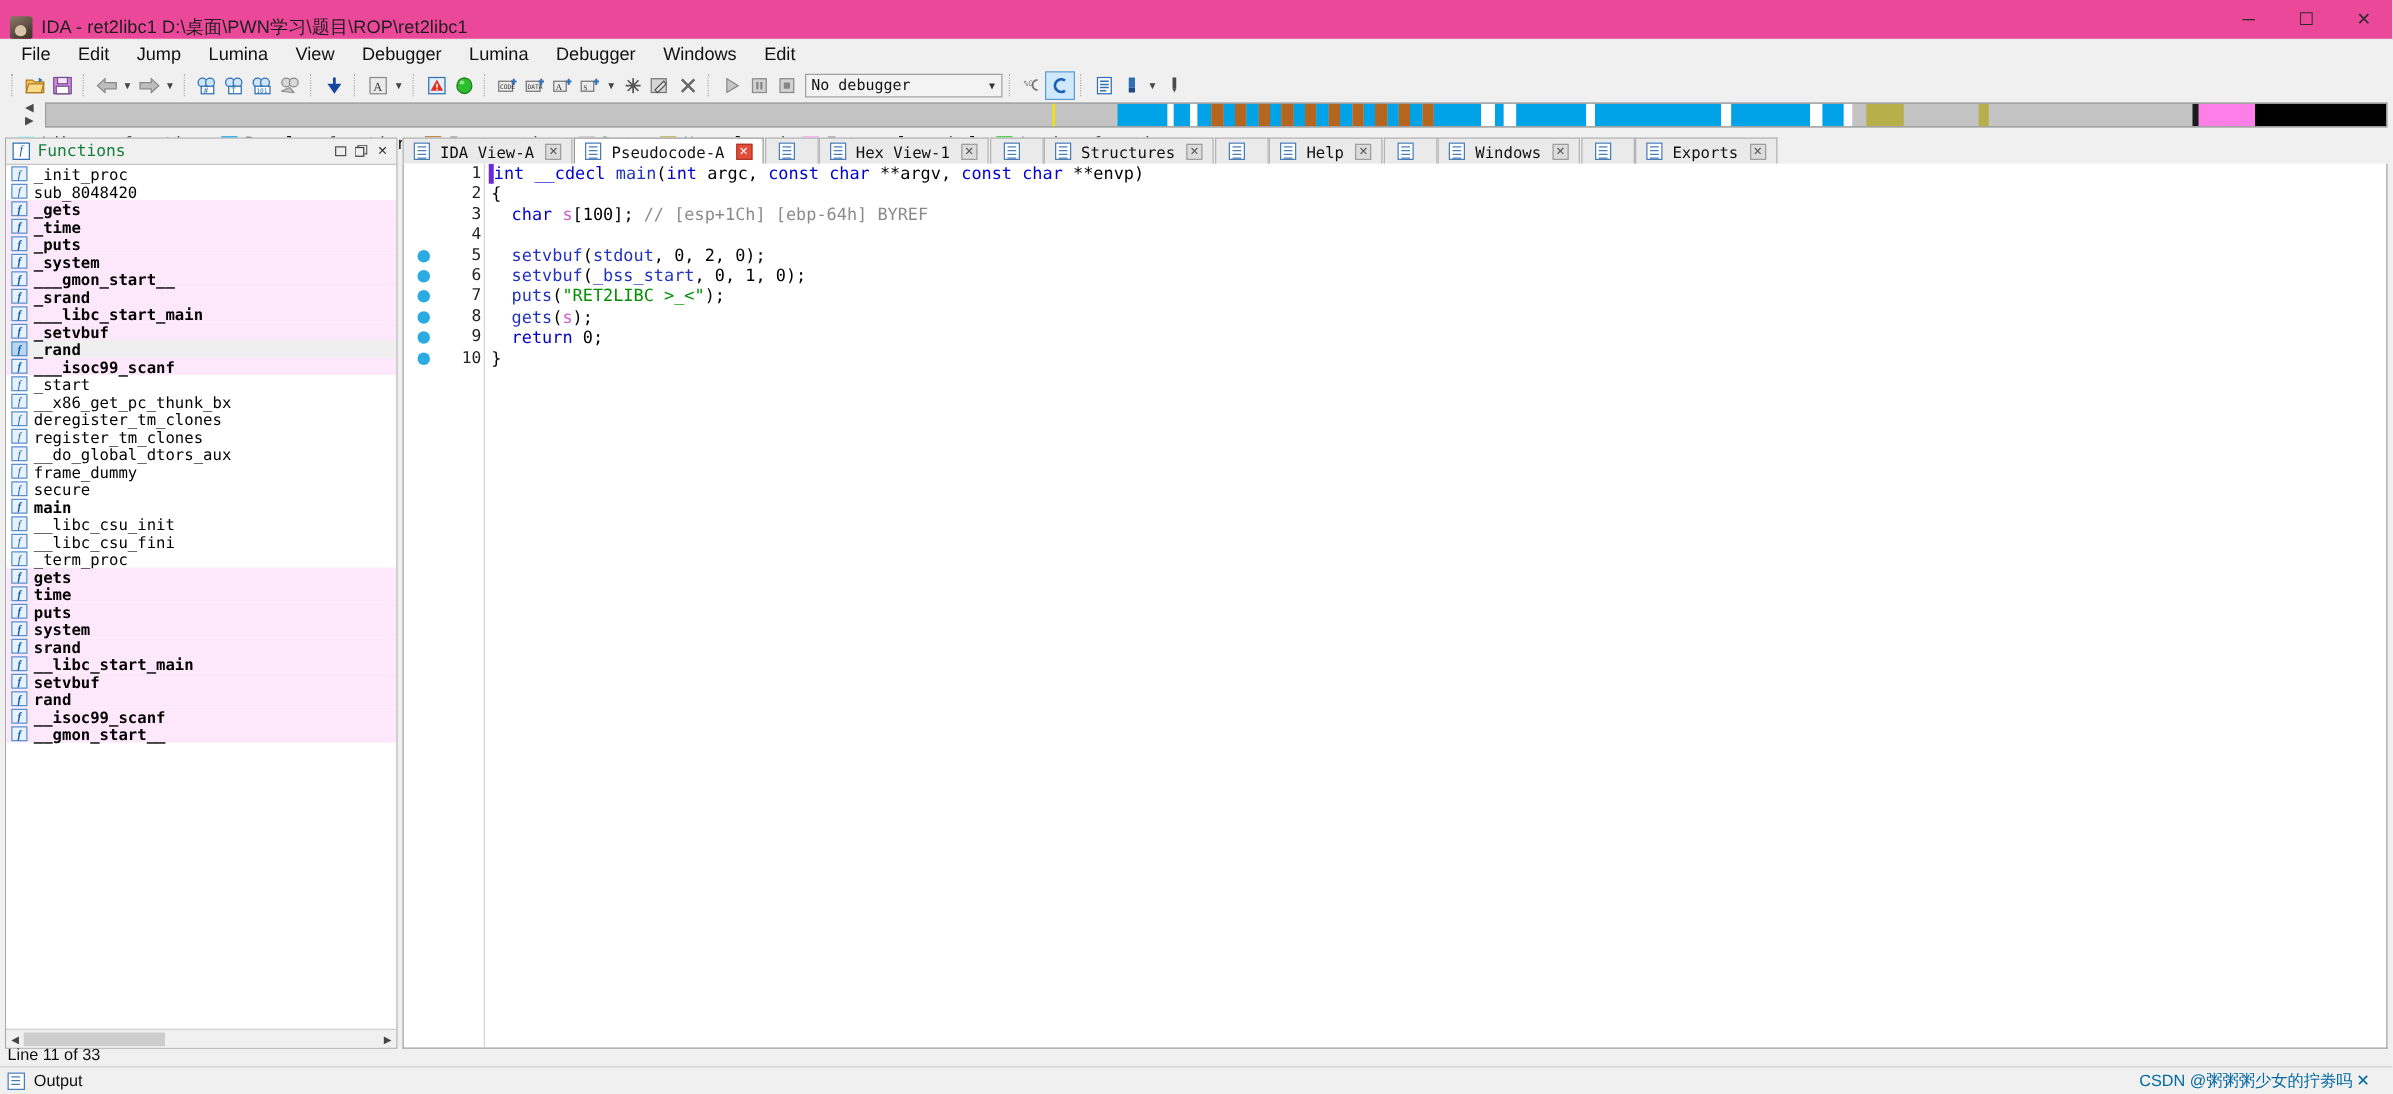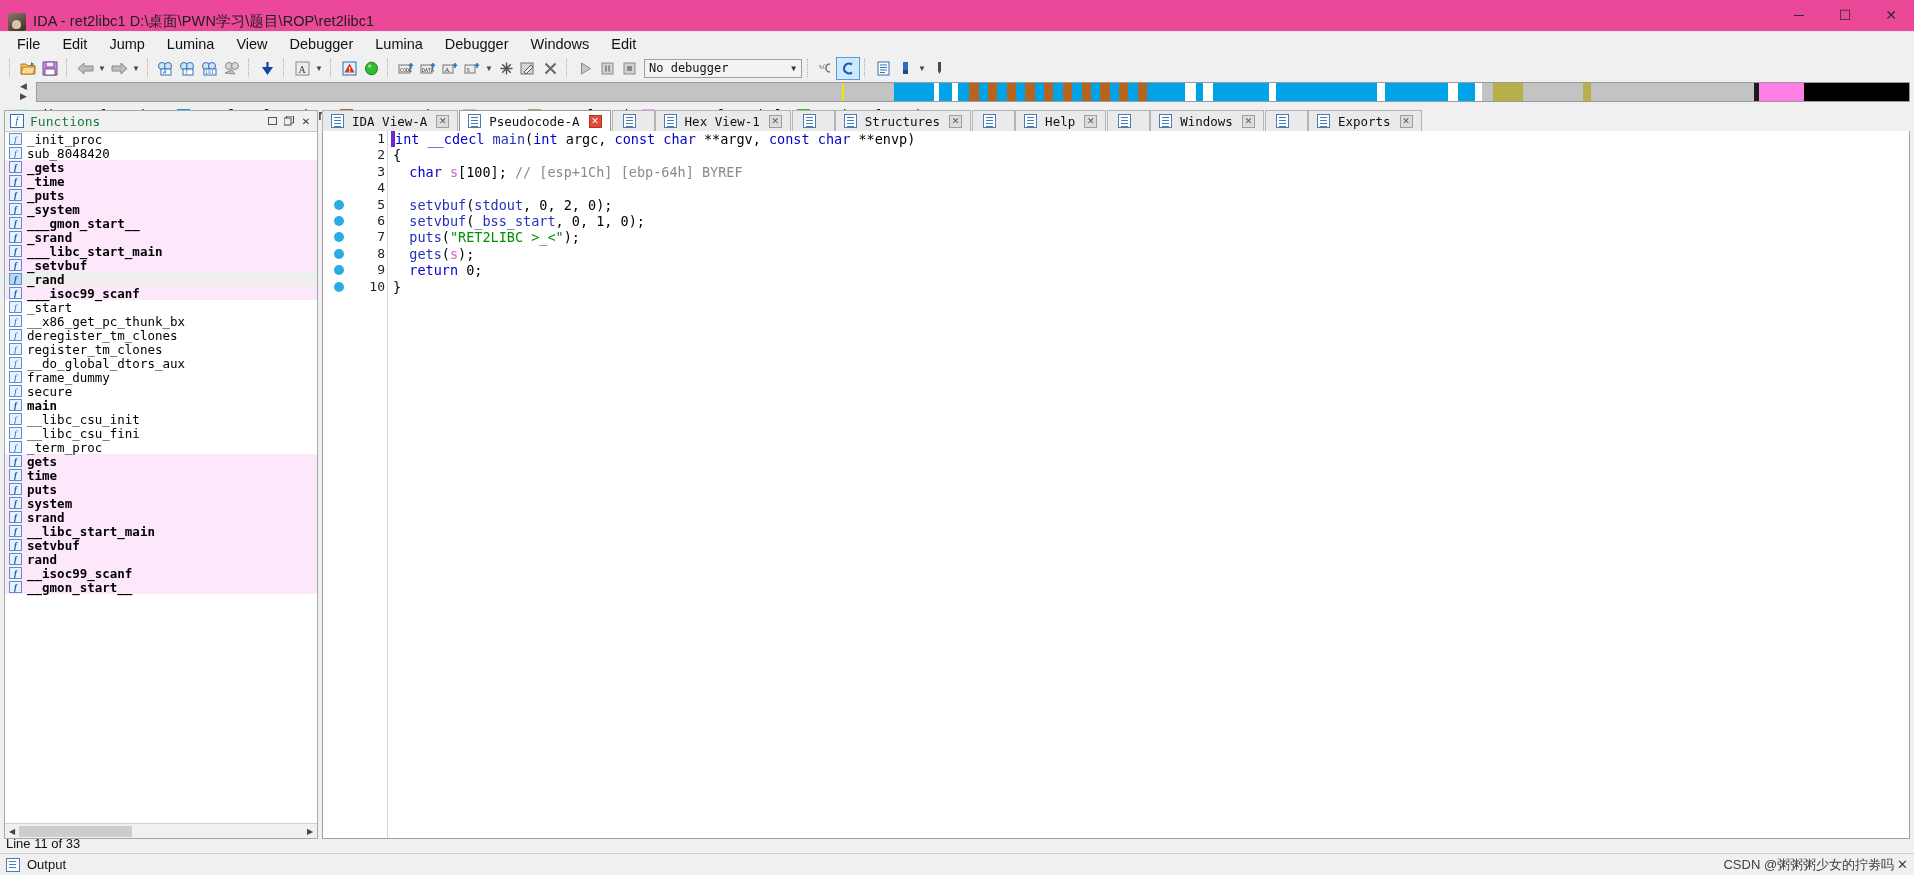--- a/index.html
+++ b/index.html
@@ -202,21 +202,21 @@
     background:#f0f0f0; border-top:1px solid #cfcfcf;
     display:flex; align-items:center;
   }
   .outbar .oicon {
     width:14px;height:14px;margin-left:6px;margin-right:7px;
     border:1px solid #4a7cb8; background:#fff; position:relative;
   }
   .outbar .oicon::before{content:"";position:absolute;left:2px;top:2px;width:7px;height:1px;background:#4a7cb8;box-shadow:0 3px 0 #4a7cb8,0 6px 0 #4a7cb8;}
   .outbar .olbl { font-size:13px; color:#111; }
   .watermark {
-    margin-left:auto; margin-right:6px; font-size:13px; color:#404040;
+    margin-left:auto; margin-right:18px; font-size:13px; color:#0369a1;
     display:flex; align-items:center; gap:3px;
   }
   .lineinfo {
     position:absolute; left:6px; bottom:24px; font-size:13px; color:#111;
   }
   svg { display:block; }
 </style>
 </head>
 <body>
 

